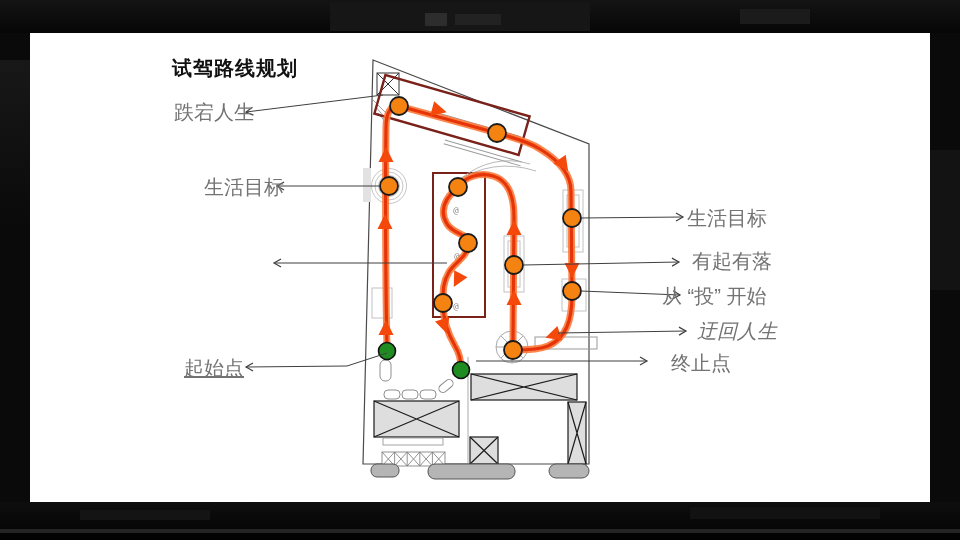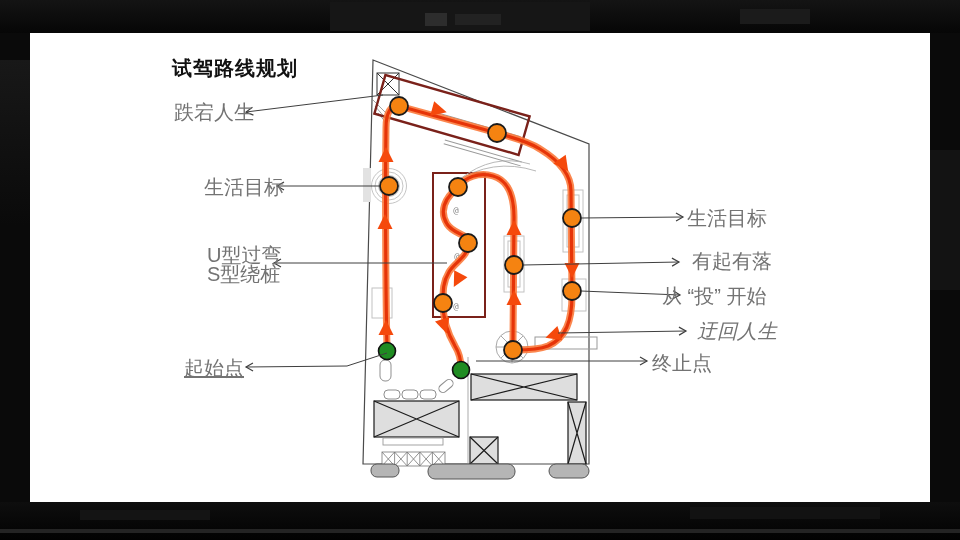--- a/index.html
+++ b/index.html
@@ -179,23 +179,19 @@
       <path d="M551,185 L653,184" marker-end="url(#chev)"></path>
       <path d="M493,232 L649,229" marker-end="url(#chev)"></path>
       <path d="M551,258 L650,262" marker-end="url(#chev)"></path>
       <path d="M528,300 L656,298" marker-end="url(#chev)"></path>
       <path d="M446,328 L617,328" marker-end="url(#chev)"></path>
     </g>
   </svg>
 
   <div class="lbl" style="left:144px;top:70px;">跌宕人生</div>
   <div class="lbl" style="left:174px;top:145px;">生活目标</div>
-  <div class="lbl center" style="left:177px;top:213px;width:68px;">
-    <div>U型过弯</div>
-    <div>S型绕桩</div>
-  </div>
   <div class="lbl" style="left:154px;top:326px;text-decoration:underline;">起始点</div>
   <div class="lbl" style="left:657px;top:176px;">生活目标</div>
   <div class="lbl" style="left:662px;top:219px;text-align:center;">有起有落</div>
   <div class="lbl" style="left:632px;top:254px;">从 “投” 开始</div>
   <div class="lbl" style="left:667px;top:289px;font-style:italic;">迂回人生</div>
-  <div class="lbl" style="left:622px;top:321px;">终止点</div>
+  <div class="lbl" style="left:641px;top:321px;">终止点</div>
 </div>
 
 </body></html>

